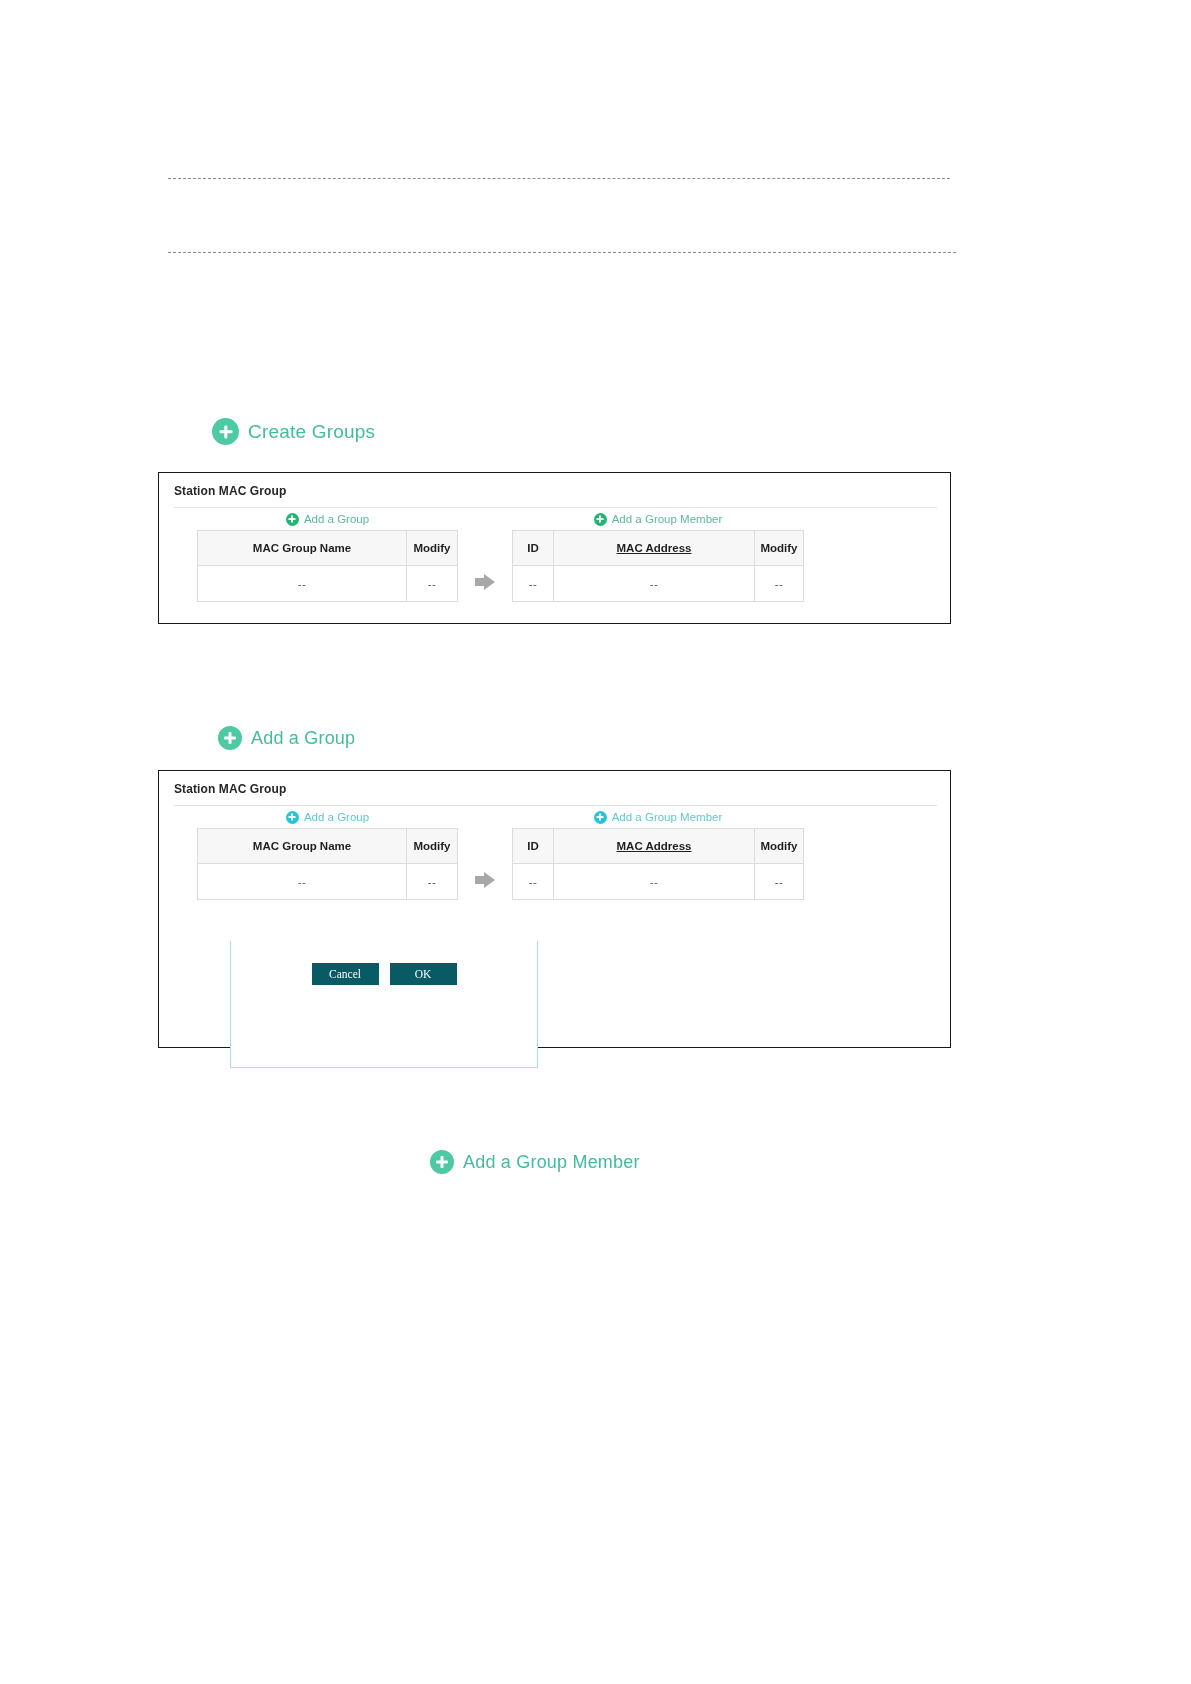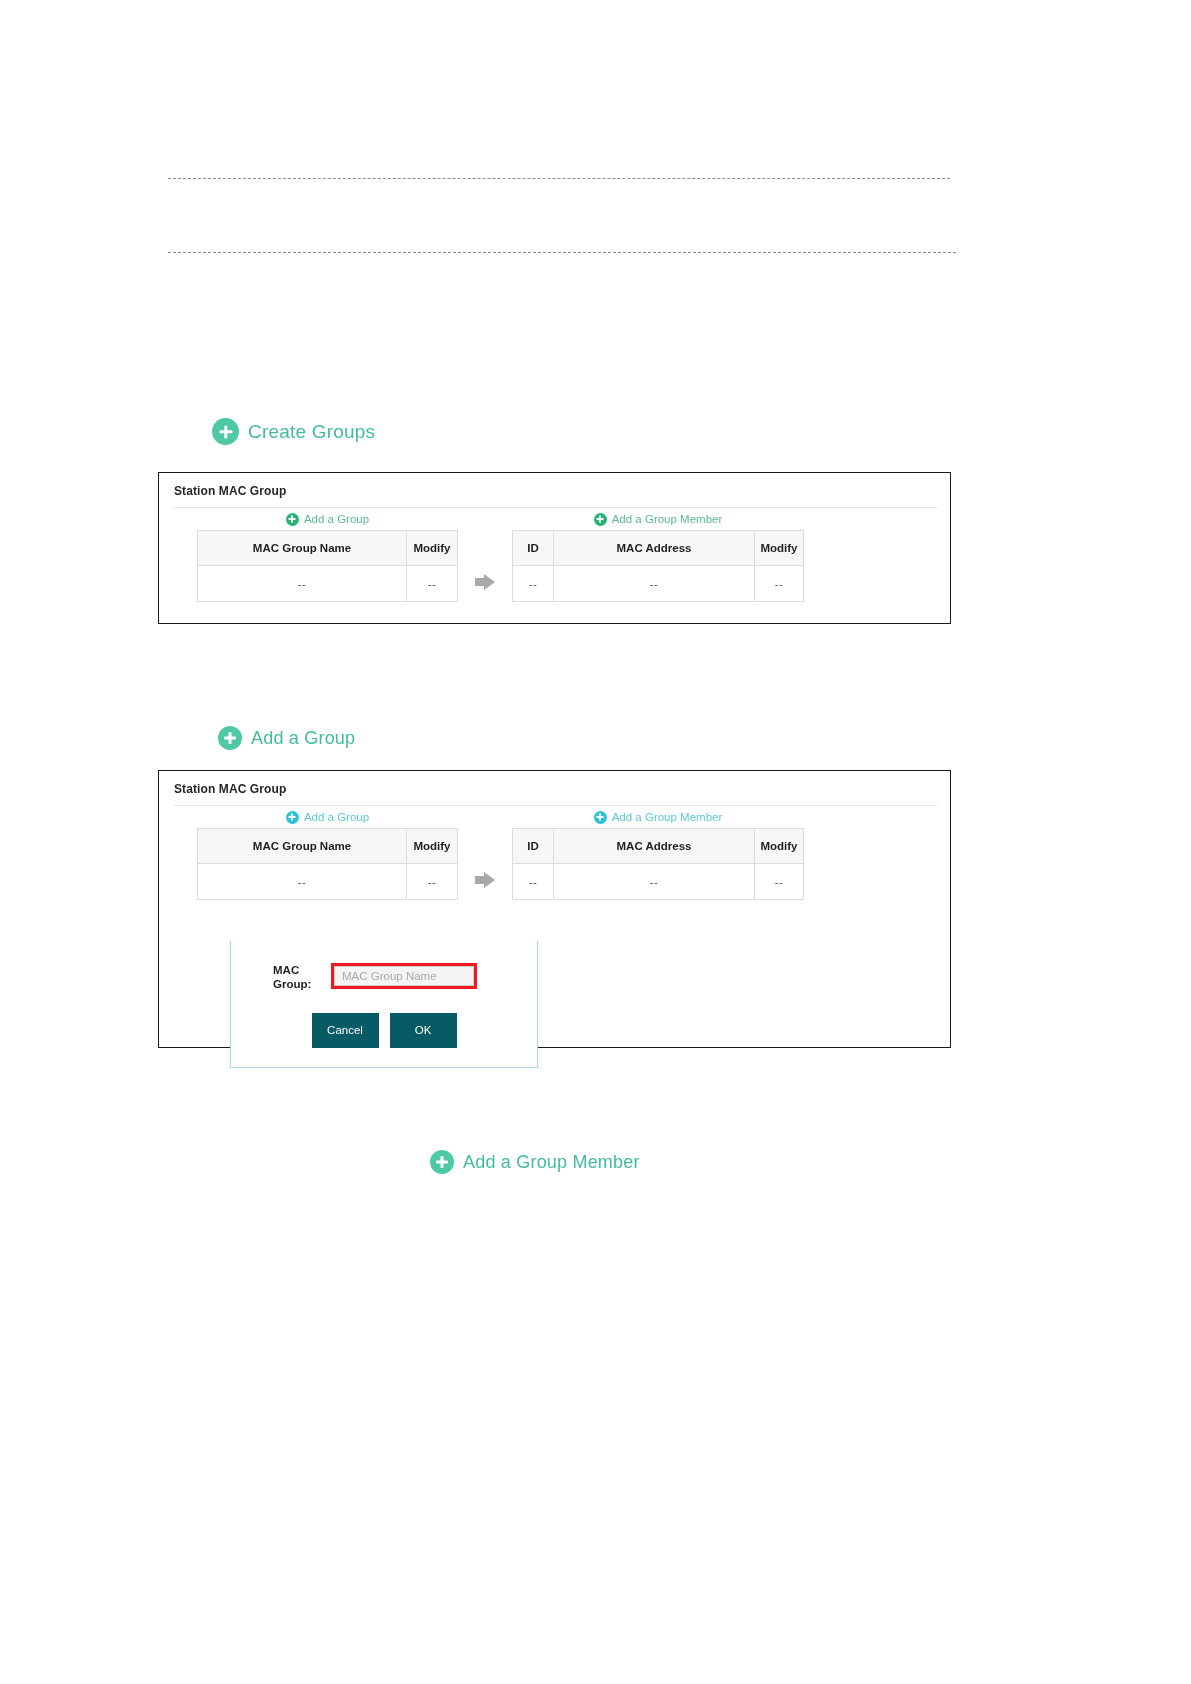--- a/index.html
+++ b/index.html
@@ -164,21 +164,21 @@
   table.grid td {
     height: 33px;
     color: #555;
   }
   .dash-cell { letter-spacing: .5px; }
 
   
   .w-name   { width: 206px; }
   .w-mod    { width: 48px; }
   .w-id     { width: 38px; }
-  .w-mac    { width: 198px; }
+  .w-mac    { width: 198px; text-decoration: underline; }
   .w-mod2   { width: 46px; }
 
   
   .arrow-gap {
     width: 54px;
     display: flex;
     align-items: center;
     justify-content: center;
     align-self: stretch;
     padding-top: 54px;
@@ -259,27 +259,27 @@
   .text-input::placeholder { color: #a8a8a8; }
 
   .dialog-actions {
     display: flex;
     justify-content: center;
     gap: 11px;
     margin-top: 22px;
   }
   .btn {
     min-width: 67px;
-    height: 35px;
+    height: 22px;
     background: #085a64;
     color: #ffffff;
     font-size: 11.5px;
     border: none;
     cursor: pointer;
-    font-family: Liberation Sans, sans-serif;
+    font-family: Liberation Serif, serif;
     line-height: 23px;
     padding: 0 10px;
     text-align: center;
   }
 </style>
 </head>
 <body>
 
 <div class="page">
 
@@ -373,27 +373,20 @@
           </thead>
           <tbody>
             <tr class="row-selected">
               <td class="dash-cell">--</td>
               <td class="dash-cell">--</td>
             </tr>
           </tbody>
         </table>
 
         <div class="inline-dialog">
-          <div class="dialog-field">
-            <span class="dialog-label">MAC
-Group:</span>
-            <span class="input-wrap">
-              <input class="text-input" type="text" placeholder="MAC Group Name" style="">
-            </span>
-          </div>
           <div class="dialog-actions">
             <button class="btn">Cancel</button>
             <button class="btn">OK</button>
           </div>
         </div>
       </div>
 
       <div class="arrow-gap">
         <span class="arrow-right"></span>
       </div>

